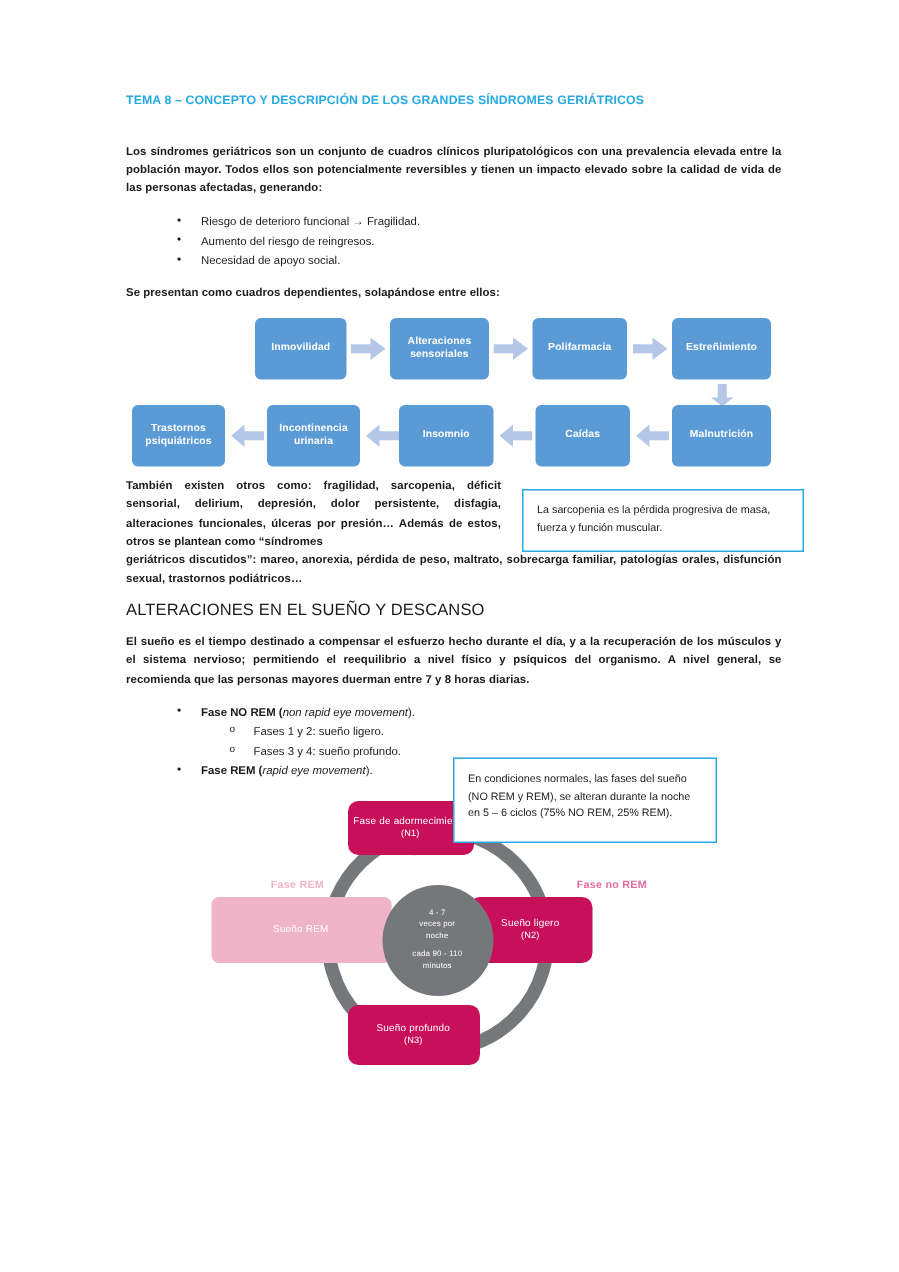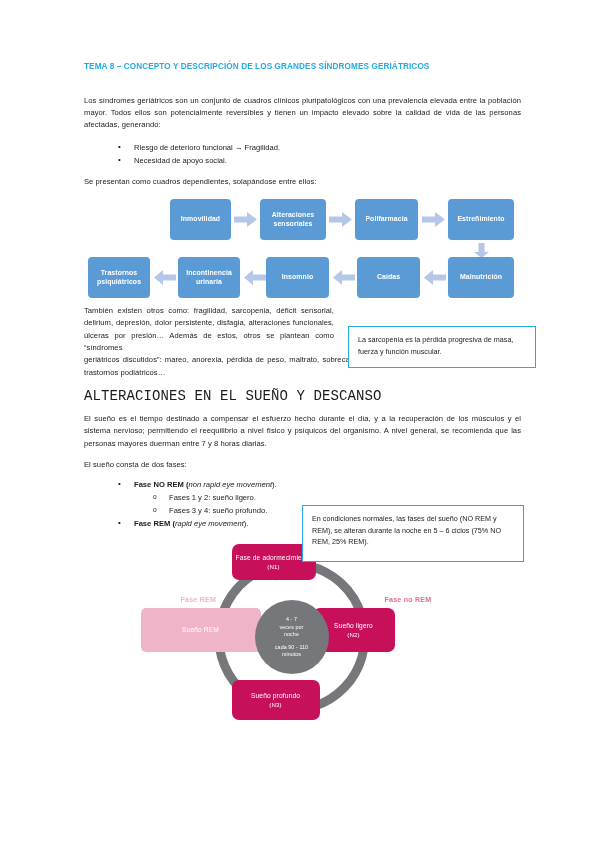--- a/index.html
+++ b/index.html
@@ -30,20 +30,21 @@
     line-height: 1.2;
   }
 
   
   p.body {
     font-size: 7.6px;
     line-height: 1.62;
     margin: 0 0 9px 0;
     text-align: justify;
     letter-spacing: .05px;
+    font-weight: bold;
   }
   p.body.tight { margin-bottom: 7px; }
 
   ul.bullets {
     margin: 0 0 9px 0;
     padding-left: 34px;
     list-style: none;
   }
   ul.bullets > li {
     font-size: 7.6px;
@@ -69,24 +70,23 @@
     padding-left: 16px;
   }
   ul.sub > li::before {
     content: "o";
     position: absolute;
     left: 0; top: 0;
     font-size: 6.6px;
   }
 
   .section-head {
-    font-size: 14px;
+    font-size: 11px;
     margin: 0 0 9px 0;
     letter-spacing: .1px;
-    font-family: Liberation Mono, monospace;
   }
 
   
   .flow {
     position: relative;
     height: 108px;
     margin: 4px 0 2px 0;
   }
   .fbox {
     position: absolute;
@@ -182,20 +182,21 @@
 <body>
 
 <div class="page">
 
   <div class="doc-title">TEMA 8 – CONCEPTO Y DESCRIPCIÓN DE LOS GRANDES SÍNDROMES GERIÁTRICOS</div>
 
   <p class="body">Los síndromes geriátricos son un conjunto de cuadros clínicos pluripatológicos con una prevalencia elevada entre la población mayor. Todos ellos son potencialmente reversibles y tienen un impacto elevado sobre la calidad de vida de las personas afectadas, generando:</p>
 
   <ul class="bullets">
     <li>Riesgo de deterioro funcional → Fragilidad.</li>
+    <li>Aumento del riesgo de reingresos.</li>
     <li>Necesidad de apoyo social.</li>
   </ul>
 
   <p class="body tight">Se presentan como cuadros dependientes, solapándose entre ellos:</p>
 
   <div class="flow">
 
     <div class="fbox" style="left:86px; top:4px; width:61px; height:41px;">Inmovilidad</div>
 
     <div class="fbox" style="left:176px; top:4px; width:66px; height:41px;">Alteraciones sensoriales</div>
@@ -258,21 +259,20 @@
     </div>
   </div>
 
   <p class="body" style="width:250px; margin-bottom:0;">También existen otros como: fragilidad, sarcopenia, déficit sensorial, delirium, depresión, dolor persistente, disfagia, alteraciones funcionales, úlceras por presión… Además de estos, otros se plantean como “síndromes</p>
   <p class="body" style="margin-top:0;">geriátricos discutidos”: mareo, anorexia, pérdida de peso, maltrato, sobrecarga familiar, patologías orales, disfunción sexual, trastornos podiátricos…</p>
 
   <div class="section-head">ALTERACIONES EN EL SUEÑO Y DESCANSO</div>
 
   <p class="body">El sueño es el tiempo destinado a compensar el esfuerzo hecho durante el día, y a la recuperación de los músculos y el sistema nervioso; permitiendo el reequilibrio a nivel físico y psíquicos del organismo. A nivel general, se recomienda que las personas mayores duerman entre 7 y 8 horas diarias.</p>
 
-  <p class="body tight">El sueño consta de dos fases:</p>
 
   <ul class="bullets" style="width:230px;">
     <li><b><span>Fase NO REM (</span></b><i>non rapid eye movement</i><span>).</span>
       <ul class="sub">
         <li>Fases 1 y 2: sueño ligero.</li>
         <li>Fases 3 y 4: sueño profundo.</li>
       </ul>
     </li>
     <li><b><span>Fase REM (</span></b><i>rapid eye movement</i><span>).</span></li>
   </ul>
@@ -311,15 +311,15 @@
       <span>cada 90 - 110</span>
       <span>minutos</span>
     </div>
 
     <div class="side-label rem">Fase REM</div>
     <div class="side-label norem">Fase no REM</div>
   </div>
 
   <div class="callout" style="left:348px; top:326px; width:188px; height:42px;">La sarcopenia es la pérdida progresiva de masa, fuerza y función muscular.</div>
 
-  <div class="callout" style="left:302px; top:505px; width:222px; height:57px;">En condiciones normales, las fases del sueño (NO REM y REM), se alteran durante la noche en 5 – 6 ciclos (75% NO REM, 25% REM).</div>
+  <div class="callout" style="left:302px; top:505px; width:176px; height:57px;">En condiciones normales, las fases del sueño (NO REM y REM), se alteran durante la noche en 5 – 6 ciclos (75% NO REM, 25% REM).</div>
 
 </div>
 
 </body></html>

